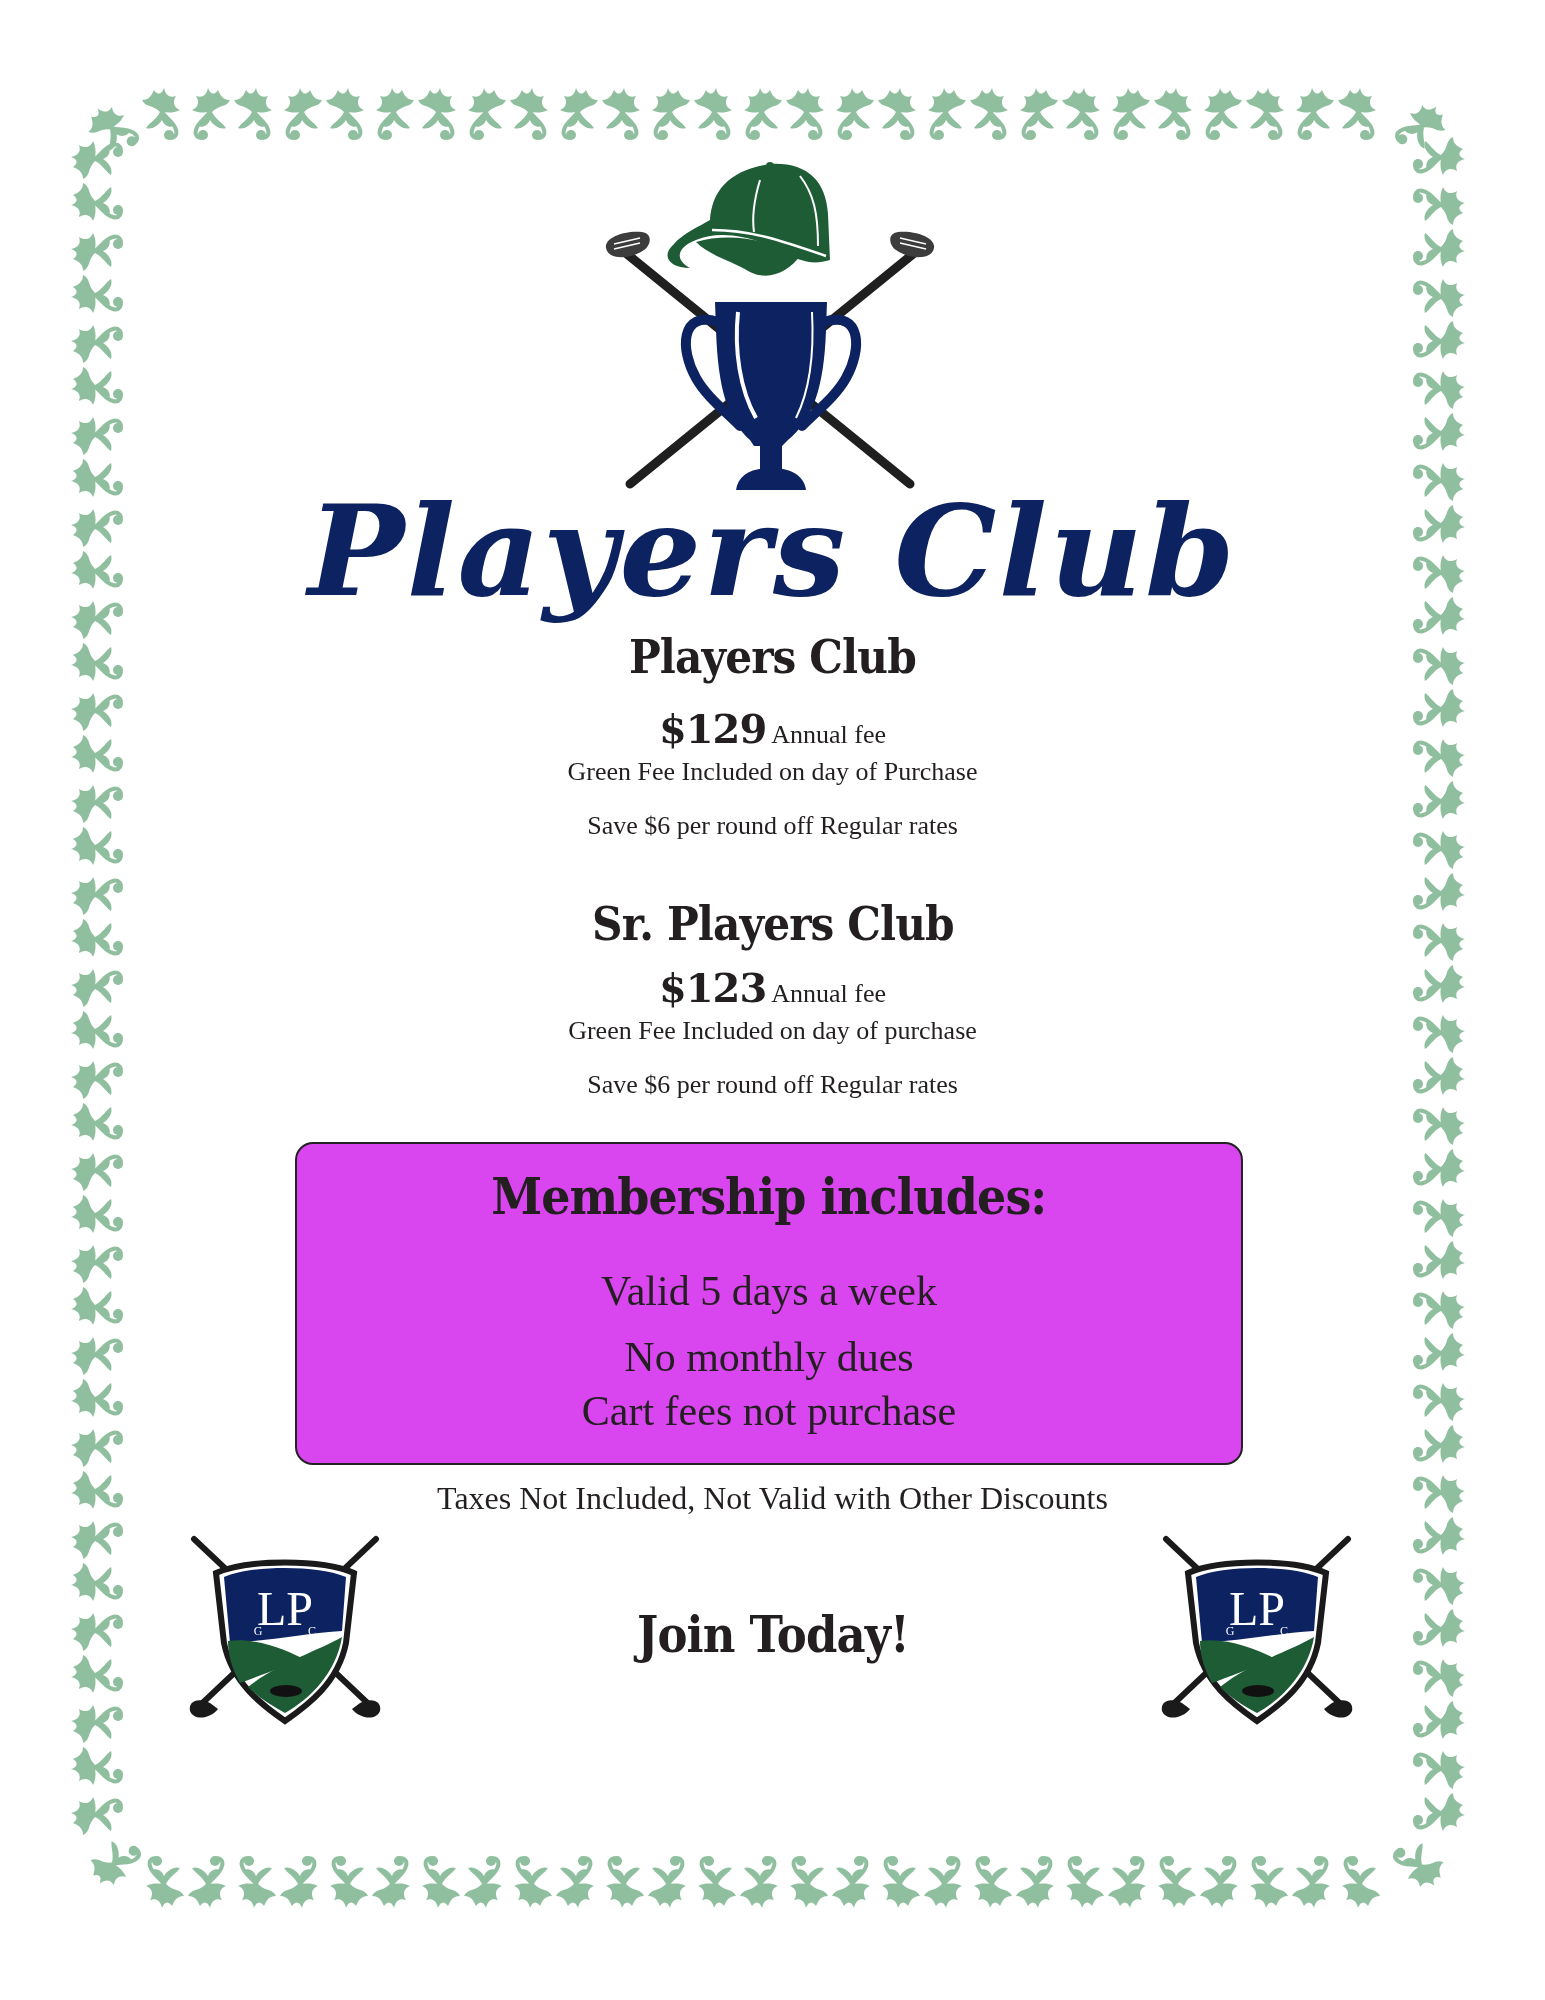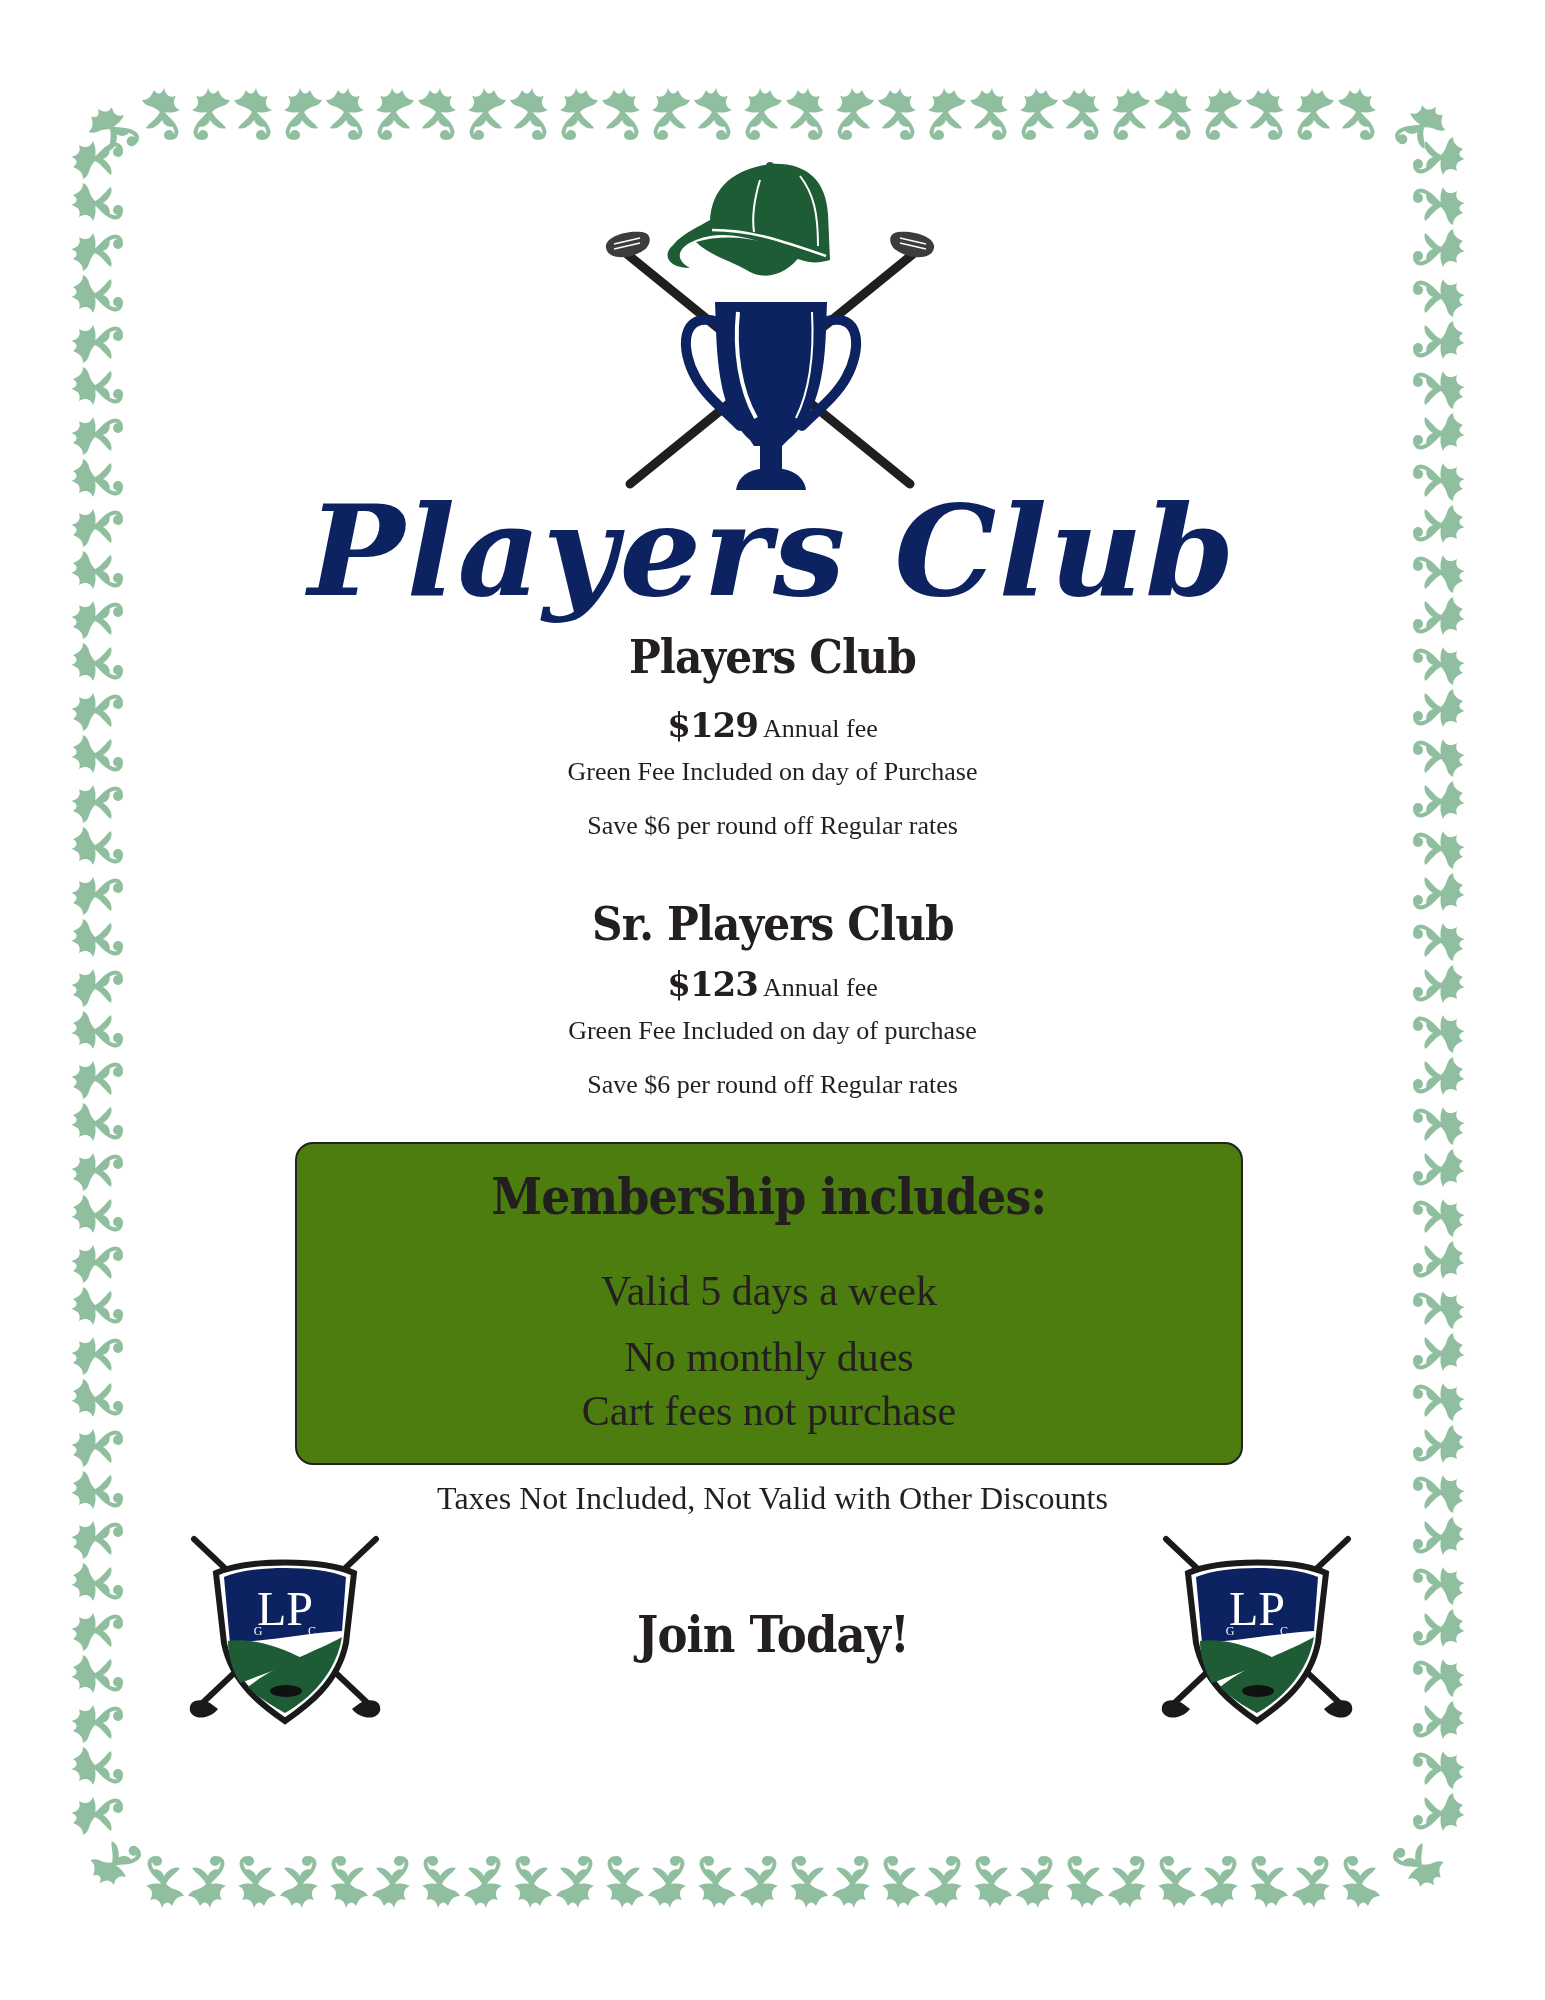--- a/index.html
+++ b/index.html
@@ -2,22 +2,22 @@
 <html><head>
 <meta charset="utf-8">
 <style>
   html,body{margin:0;padding:0;background:#ffffff;}
   body{width:1545px;height:2000px;position:relative;overflow:hidden;font-family:"DejaVu Serif","Liberation Serif",serif;color:#231f20;}
   .abs{position:absolute;}
   .center{left:0;width:1545px;text-align:center;}
   .big-title{font-family:"DejaVu Serif","Liberation Serif",serif;font-style:italic;font-weight:bold;color:#0d2260;font-size:126px;letter-spacing:2px;line-height:1;transform:scaleX(1.02);}
   .sub-title{font-family:"DejaVu Serif",serif;font-weight:bold;font-size:47px;line-height:1;letter-spacing:-1px;transform:scaleX(0.9);}
   .line{font-family:"Liberation Serif","DejaVu Serif",serif;font-size:26px;line-height:1;}
-  .price{font-family:"DejaVu Serif",serif;font-weight:bold;font-size:34px;letter-spacing:-1px;}
-  .box{left:295px;top:1142px;width:944px;height:319px;background:#4d7c0f;border:2px solid #222;border-radius:18px;}
+  .price{font-family:"DejaVu Serif",serif;font-weight:bold;font-size:40px;letter-spacing:-1px;}
+  .box{left:295px;top:1142px;width:944px;height:319px;background:#d946ef;border:2px solid #222;border-radius:18px;}
   .box-title{font-family:"DejaVu Serif",serif;font-weight:bold;font-size:50px;letter-spacing:-1px;line-height:1;transform:scaleX(0.92);}
   .box-item{font-family:"Liberation Serif","DejaVu Serif",serif;font-size:42px;line-height:1;}
   .disclaimer{font-family:"Liberation Serif","DejaVu Serif",serif;font-size:32px;line-height:1;}
   .join{font-family:"DejaVu Serif",serif;font-weight:bold;font-size:50px;letter-spacing:-1px;line-height:1;transform:scaleX(0.9);}
   .ctr{display:inline-block;}
 </style>
 </head>
 <body>
 
 <svg class="abs" style="left:0;top:0" width="1545" height="2000" viewBox="0 0 1545 2000">

